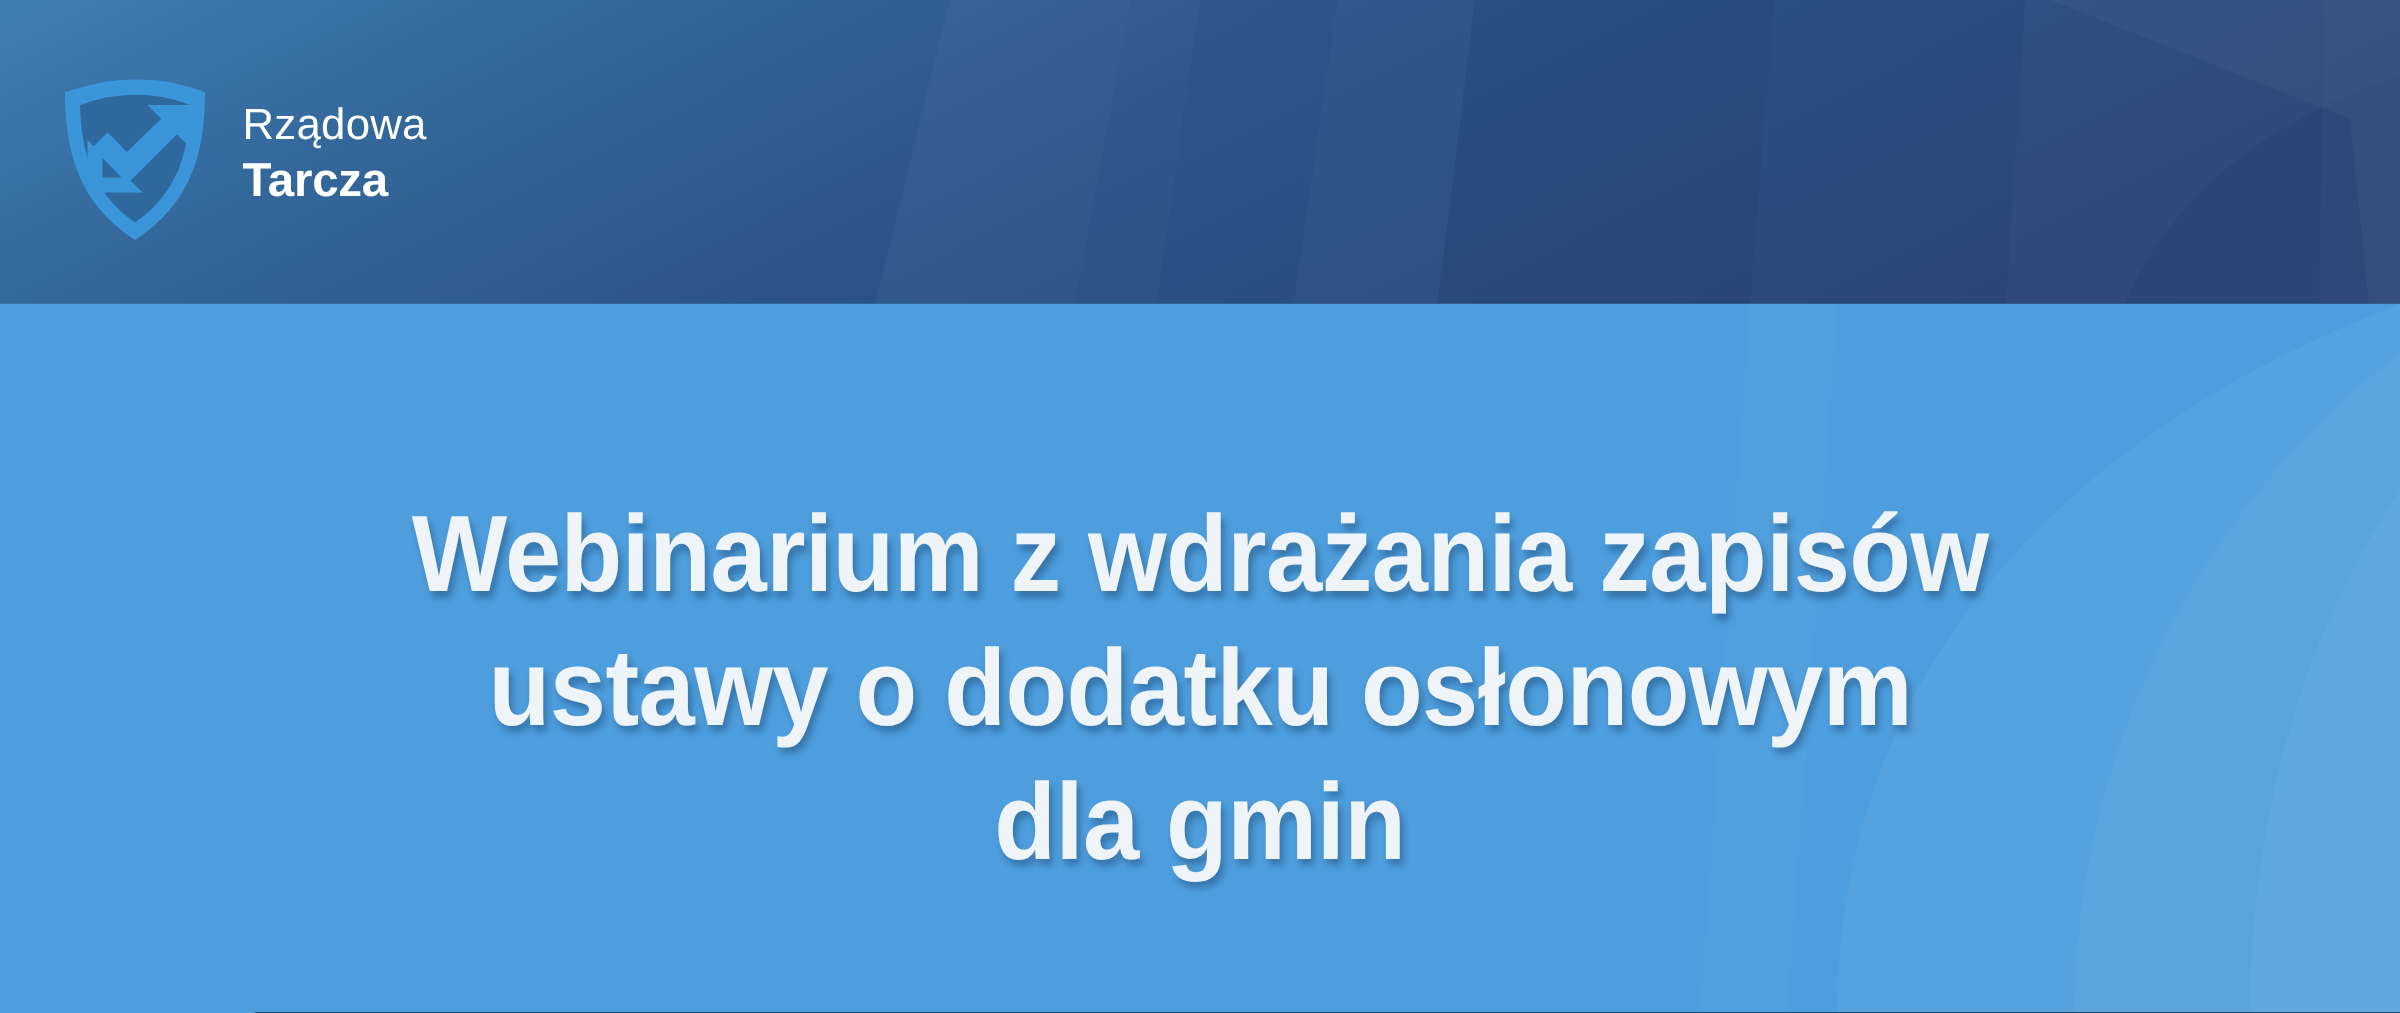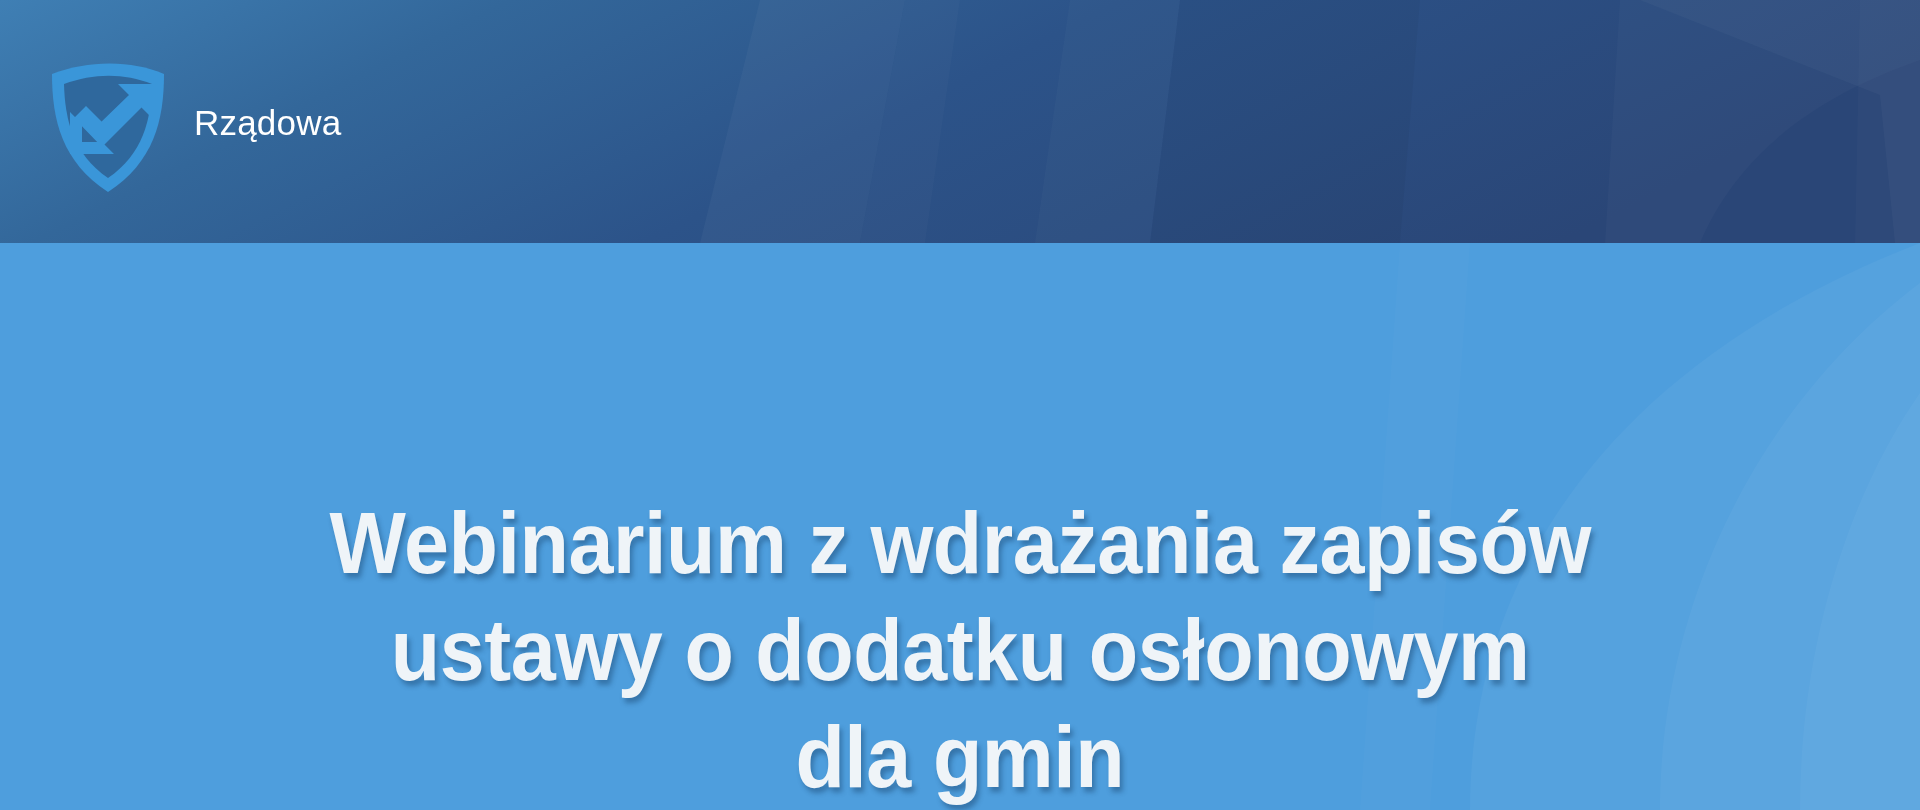--- a/index.html
+++ b/index.html
@@ -105,21 +105,21 @@
 
   .title-wrap {
     position: absolute;
     left: 0;
     top: 0;
     width: 1920px;
     height: 567px;
     display: flex;
     flex-direction: column;
     align-items: center;
-    justify-content: flex-end;
+    justify-content: center;
     padding-top: 48px;
     box-sizing: border-box;
   }
 
   .title-line {
     color: #eff4f8;
     font-size: 87px;
     font-weight: 700;
     line-height: 107px;
     letter-spacing: -0.5px;
@@ -168,20 +168,21 @@
 
         <path d="M70 26 L104 26 L104 60 L93 49 L62 80 L50 67 L81 37 Z" fill="#3a96d9"></path>
 
         <path d="M36 52 L48 64 L40 72 L88 72 L88 72 L100 84 L56 98 L30 98 L30 72 L24 66 Z" fill="#3a96d9" opacity="0"></path>
         <path d="M26 60 L38 48 L54 64 L86 33 L98 45 L54 89 Z" fill="#3a96d9"></path>
         <path d="M22 54 L22 96 L66 96 L54 84 L34 84 L34 66 Z" fill="#3a96d9"></path>
       </svg>
 
       <div class="logo-text">
         <div class="logo-line-1">Rządowa</div>
+        <div class="logo-line-2">Tarcza</div>
       </div>
 
     </div>
   </div>
 
   <div class="body-area">
 
     <svg class="body-deco" viewBox="0 0 1920 567" preserveAspectRatio="none">
       <rect x="0" y="0" width="1920" height="567" fill="#4e9edd"></rect>
 

